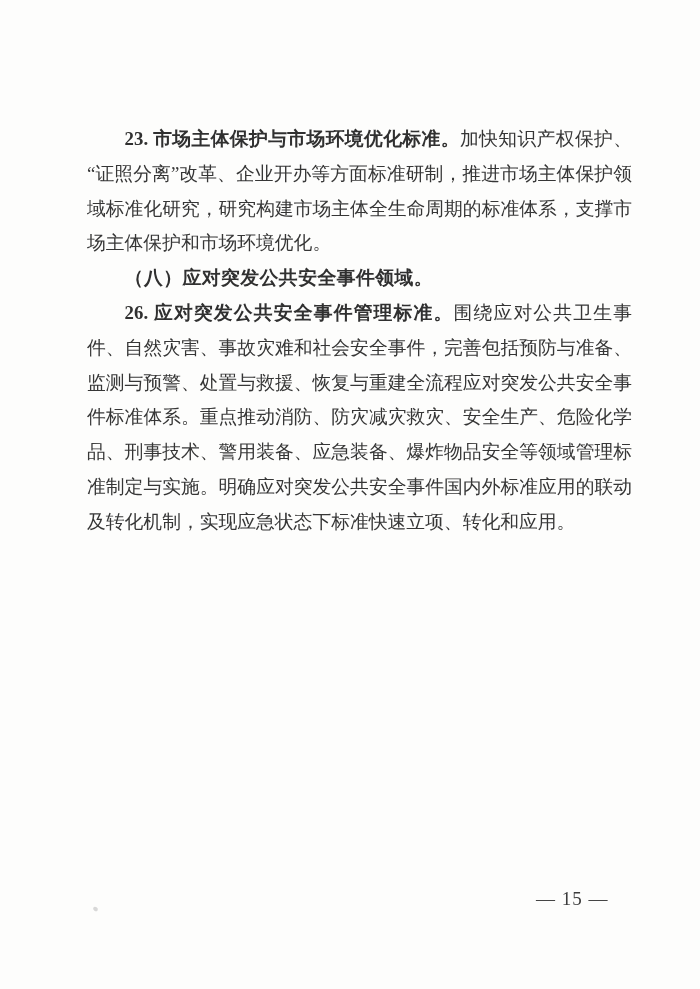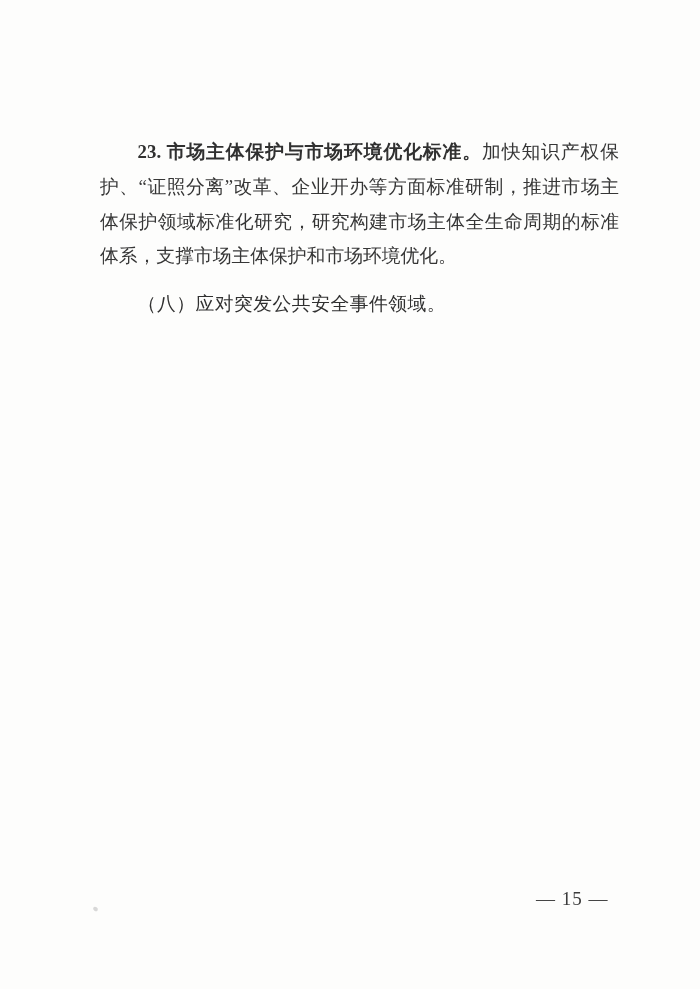--- a/index.html
+++ b/index.html
@@ -21,33 +21,33 @@
     top: 122px;
     left: 87px;
     width: 545px;
     color: #363636;
     font-size: 18.8px;
     line-height: 34.8px;
     text-align: justify;
     text-justify: inter-ideograph;
   }
   .para {
-    margin: 13px;
+    margin: 0;
     text-indent: 2em;
     word-break: break-all;
   }
   .para .lead {
     font-weight: 700;
     color: #303030;
   }
   .para .body {
     font-weight: 400;
   }
   .section-heading .lead {
-    font-weight: 400;
+    font-weight: 700;
     letter-spacing: 0.5px;
   }
   .footer-page-number {
     position: absolute;
     top: 888px;
     left: 536px;
     width: 72px;
     color: #3c3c3c;
     font-size: 19px;
     letter-spacing: 1px;
@@ -71,20 +71,21 @@
 <div class="page">
 
   <div class="content">
 
     <p class="para"><span class="lead">23. 市场主体保护与市场环境优化标准。</span><span class="body">加快知识产权保护、“证照分离”改革、企业开办等方面标准研制，推进市场主体保护领域标准化研究，研究构建市场主体全生命周期的标准体系，支撑市场主体保护和市场环境优化。</span></p>
 
 
 
     <p class="para section-heading"><span class="lead">（八）应对突发公共安全事件领域。</span><span class="body"></span></p>
 
+    <p class="para"><span class="lead">26. 应对突发公共安全事件管理标准。</span><span class="body">围绕应对公共卫生事件、自然灾害、事故灾难和社会安全事件，完善包括预防与准备、监测与预警、处置与救援、恢复与重建全流程应对突发公共安全事件标准体系。重点推动消防、防灾减灾救灾、安全生产、危险化学品、刑事技术、警用装备、应急装备、爆炸物品安全等领域管理标准制定与实施。明确应对突发公共安全事件国内外标准应用的联动及转化机制，实现应急状态下标准快速立项、转化和应用。</span></p>
 
 
   </div>
 
   <div class="footer-page-number">— 15 —</div>
 
   <div class="scan-artifact"></div>
 
 </div>
 

